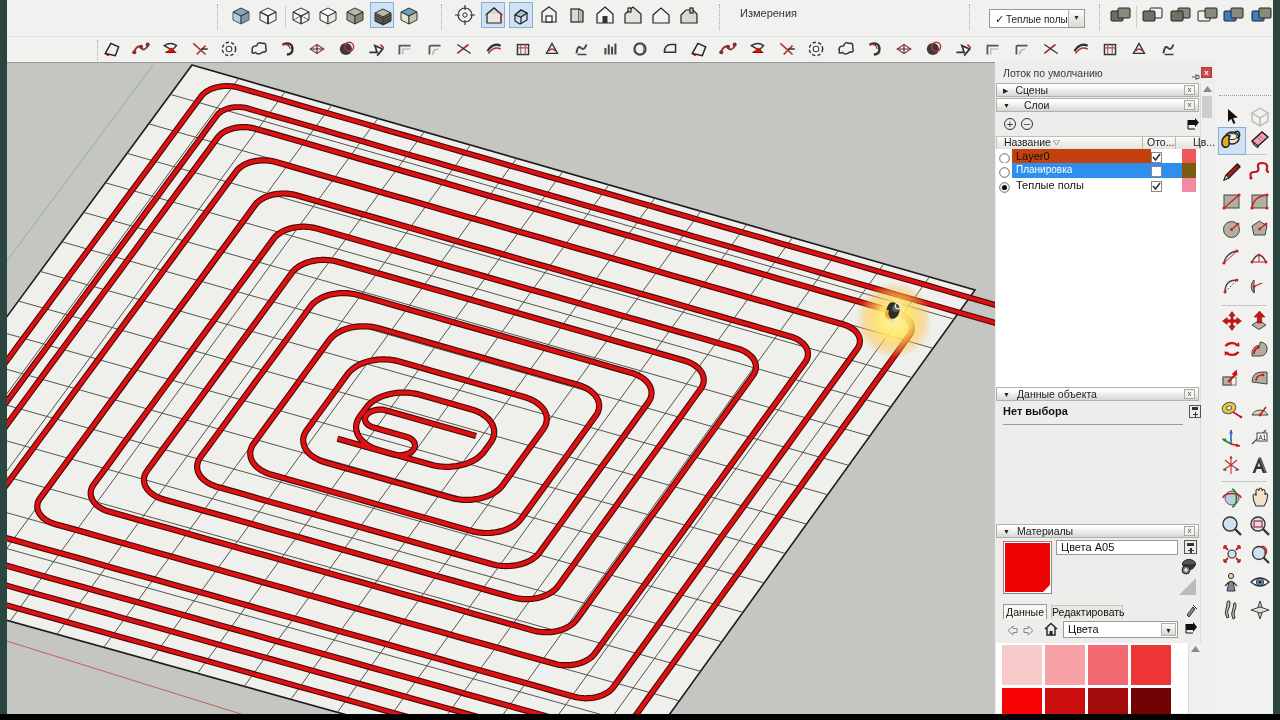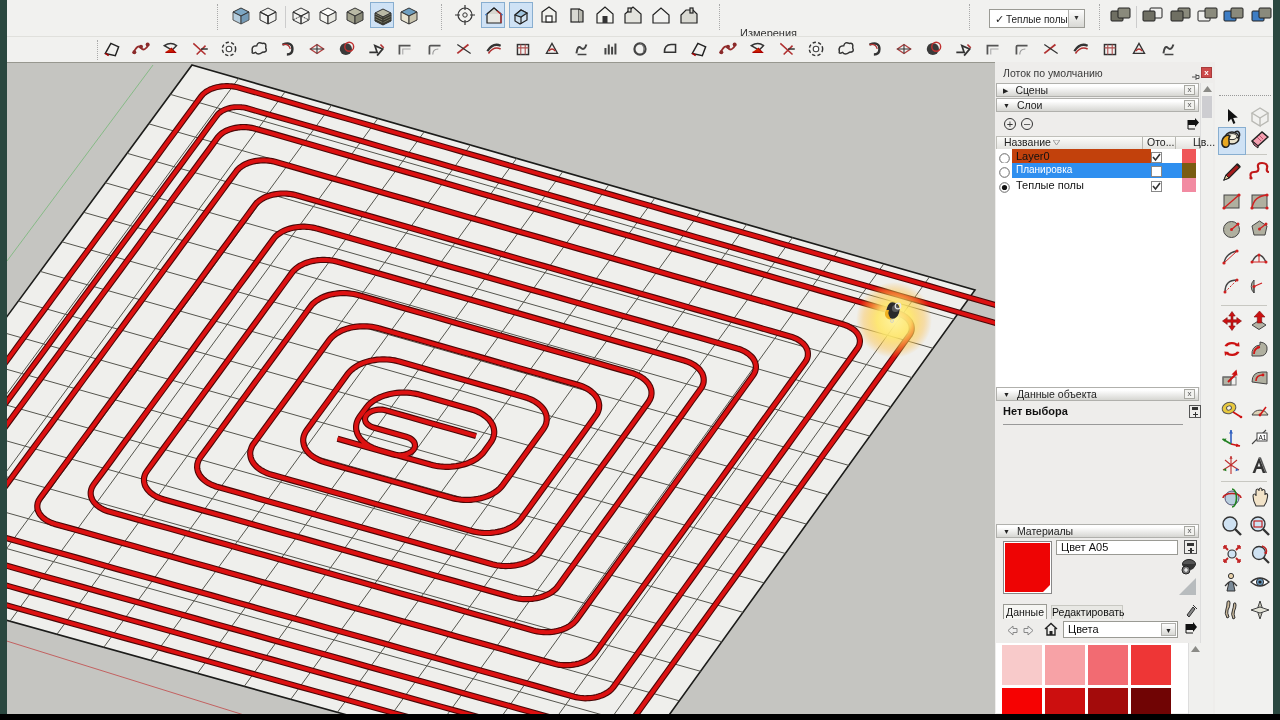--- a/index.html
+++ b/index.html
@@ -91,21 +91,21 @@
             <rect x="6" y="4" width="3" height="4" fill="#e4e4de" stroke="#222" stroke-width="1.2"></rect>
           </svg></div>
 <div class="ic" style="left:642px;top:2px"><svg width="22" height="22" viewBox="0 0 22 22" style="margin:2px 1px 1px 1px">
             <path d="M3 11 L11 4 L19 11 V19 H3 Z" fill="none" stroke="#222" stroke-width="1.2"></path>
           </svg></div>
 <div class="ic" style="left:670px;top:2px"><svg width="22" height="22" viewBox="0 0 22 22" style="margin:2px 1px 1px 1px">
             <path d="M3 19 V11 L8 6 H15 L19 10 V19 Z" fill="#d9d9d2" stroke="#222" stroke-width="1.2"></path>
             <rect x="12" y="4" width="3" height="5" fill="#d9d9d2" stroke="#222" stroke-width="1.2"></rect>
           </svg></div>
 <div class="ab" style="left:712px;top:4px;height:26px;border-left:1px dotted #aaa"></div>
-<div class="ab" style="left:733px;top:27px;font-size:11px;color:#333">Измерения</div>
+<div class="ab" style="left:733px;top:7px;font-size:11px;color:#333">Измерения</div>
 <div class="ab" style="left:962px;top:4px;height:26px;border-left:1px dotted #aaa"></div>
 <div class="ab" style="left:982px;top:9px;width:96px;height:19px;background:#fff;border:1px solid #9a9a94">
           <span style="position:absolute;left:5px;top:3px;font-size:11px;color:#222">✓</span>
           <span style="position:absolute;left:16px;top:4px;font-size:10px;color:#222">Теплые полы</span>
           <span style="position:absolute;right:0;top:0;width:16px;height:17px;background:linear-gradient(#fdfdfd,#d8d8d4);border-left:1px solid #b0b0ac;font-size:7px;text-align:center;line-height:16px;color:#333">▼</span>
         </div>
 <div class="ab" style="left:1092px;top:4px;height:26px;border-left:1px dotted #aaa"></div>
 <div class="ic" style="left:1102px;top:2px"><svg width="23" height="19" viewBox="0 0 23 19" style="margin:3px 0 0 0">
             <rect x="2" y="6" width="12" height="10" rx="1" fill="#6f6f63" stroke="#222" stroke-width="1"></rect>
             <rect x="9" y="3" width="12" height="10" rx="1" fill="#8a8a7c" stroke="#222" stroke-width="1"></rect>
@@ -313,21 +313,21 @@
           </g>
 </svg>
 </div>
 <div class="ab" style="left:995px;top:62px;width:220px;height:652px;background:#eeedeb">
 <div class="ab" style="left:8px;top:5px;font-size:10.5px;color:#3a3a3a">Лоток по умолчанию</div>
 <div class="ab" style="left:196px;top:6px;width:9px;height:9px"><svg width="9" height="9" viewBox="0 0 9 9" style="">
             <path d="M1 4 H5 M5 1 V7 M5 2.5 H8 V5.5 H5" stroke="#555" fill="none"></path>
           </svg></div>
 <div class="ab" style="left:206px;top:5px;width:11px;height:11px;background:#cd4a4a;border:1px solid #a83a3a;color:#fff;font-size:8px;line-height:10px;text-align:center;font-weight:700">x</div>
 <div class="hdr" style="top:21px"><span style="margin-left:6px;font-size:7px;vertical-align:1px">▶</span><span style="margin-left:7px">Сцены</span><span class="hx">x</span></div>
-<div class="hdr" style="top:36px"><span style="margin-left:6px;font-size:7px;vertical-align:1px">▼</span><span style="margin-left:7px">Слои</span><span class="hx">x</span></div>
+<div class="hdr" style="top:36px"><span style="margin-left:6px;font-size:7px;vertical-align:1px">▼</span><span style="margin-left:14px">Слои</span><span class="hx">x</span></div>
 <div class="ab" style="left:205px;top:21px;width:13px;height:631px;background:#f0f0ee;border-left:1px solid #ddd">
           <svg width="9" height="6" style="position:absolute;top:3px;left:2px">
             <path d="M4.5 0 L9 6 L0 6 Z" fill="#8a8a86"></path>
           </svg>
           <div style="position:absolute;top:13px;left:1px;width:10px;height:22px;background:#cdcdd1"></div>
         </div>
 <div class="ab" style="left:9px;top:56px;width:12px;height:12px;border:1.5px solid #333;border-radius:50%;font-size:11px;line-height:10px;text-align:center;color:#333">+</div>
 <div class="ab" style="left:26px;top:56px;width:12px;height:12px;border:1.5px solid #333;border-radius:50%;font-size:11px;line-height:9px;text-align:center;color:#333">–</div>
 <div class="ab" style="left:192px;top:55px;width:13px;height:13px"><svg width="13" height="13" viewBox="0 0 13 13" style="">
             <path d="M1 2 h7 v-2 l4 4.5 l-4 4.5 v-2 h-7 Z" fill="#111"></path>
@@ -379,21 +379,21 @@
 <div class="ab" style="left:194px;top:343px;width:12px;height:13px;border:1px solid #555">
           <div style="position:absolute;left:2px;top:1px;width:6px;height:3px;background:#333"></div>
           <div style="position:absolute;left:4.5px;top:6px;width:1px;height:5px;background:#333"></div>
           <div style="position:absolute;left:2.5px;top:8px;width:5px;height:1px;background:#333"></div>
         </div>
 <div class="ab" style="left:8px;top:362px;width:180px;border-top:1px solid #999"></div>
 <div class="hdr" style="top:462px"><span style="margin-left:6px;font-size:7px;vertical-align:1px">▼</span><span style="margin-left:7px">Материалы</span><span class="hx">x</span></div>
 <div class="ab" style="left:8px;top:479px;width:49px;height:53px;background:#ee0404;border:1px solid #888;box-shadow:inset 0 0 0 1px #fff">
           <div style="position:absolute;right:0;bottom:0;width:0;height:0;border-left:9px solid transparent;border-bottom:9px solid #fff"></div>
         </div>
-<div class="ab" style="left:61px;top:478px;width:122px;height:15px;background:#fff;border:1px solid #9a9a94;font-size:11px;line-height:13px;color:#111"><span style="margin-left:4px">Цвет A05</span></div>
+<div class="ab" style="left:61px;top:478px;width:122px;height:15px;background:#fff;border:1px solid #9a9a94;font-size:11px;line-height:13px;color:#111"><span style="margin-left:4px">Цвета A05</span></div>
 <div class="ab" style="left:189px;top:478px;width:13px;height:14px;border:1px solid #555">
           <div style="position:absolute;left:2px;top:2px;width:7px;height:3px;background:#333"></div>
           <div style="position:absolute;left:5px;top:7px;width:1.5px;height:5px;background:#333"></div>
           <div style="position:absolute;left:3px;top:8.5px;width:5.5px;height:1.5px;background:#333"></div>
         </div>
 <div class="ab" style="left:186px;top:496px;width:17px;height:17px"><svg width="17" height="17" viewBox="0 0 17 17" style="">
             <ellipse cx="8" cy="6" rx="6.5" ry="4.5" fill="#555" stroke="#222"></ellipse>
             <path d="M2 6 Q2 12 8 12 Q14 12 14 6" fill="#333"></path>
             <circle cx="5" cy="12" r="4" fill="#777" stroke="#222"></circle>
             <path d="M5 10 v4 M3 12 h4" stroke="#fff" stroke-width="1.2"></path>

